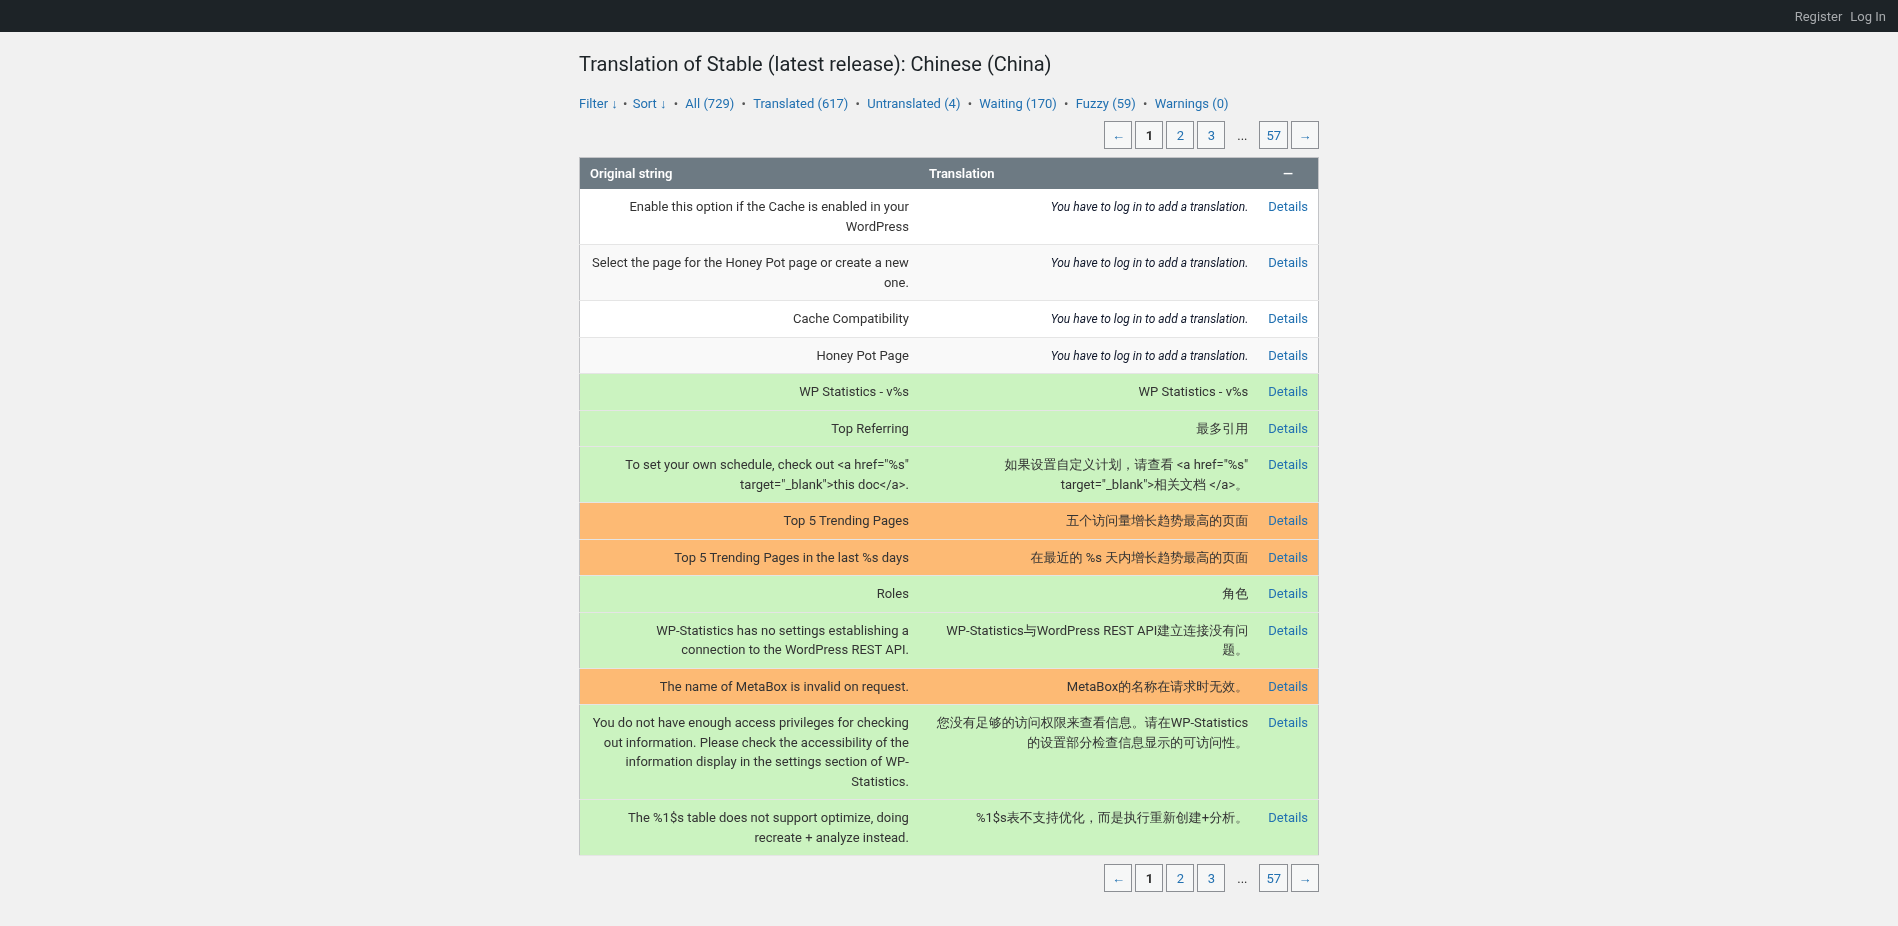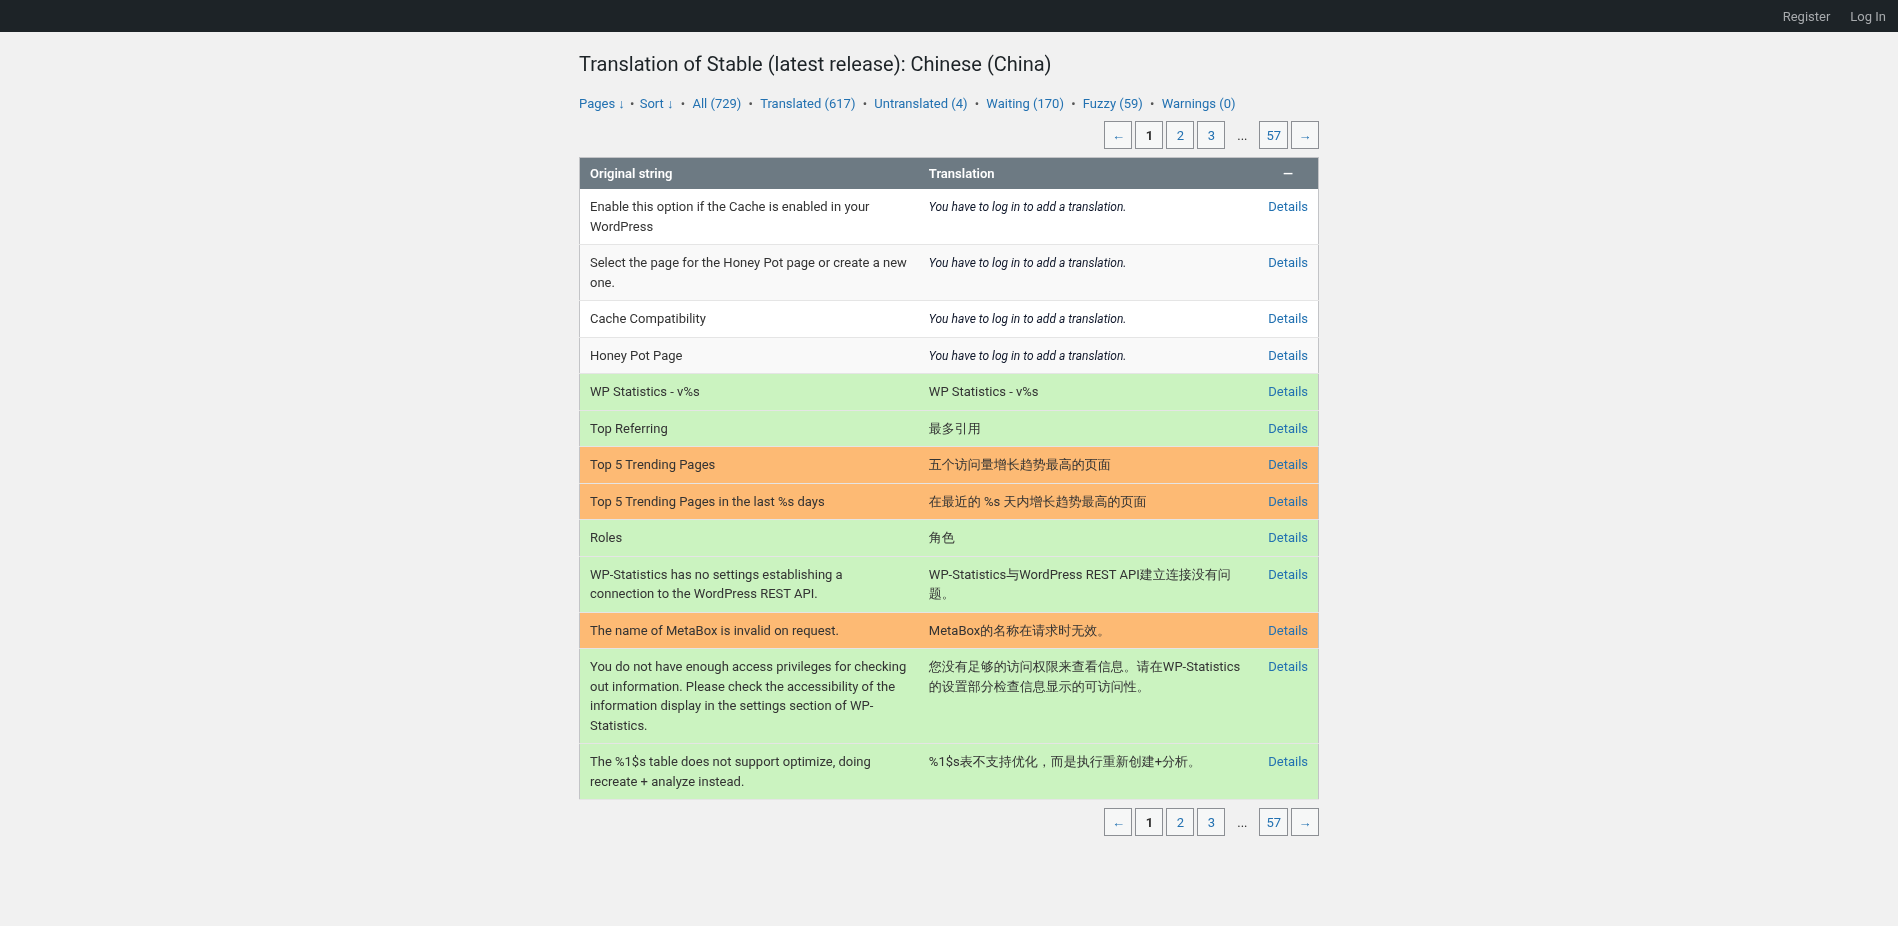--- a/index.html
+++ b/index.html
@@ -7,21 +7,21 @@
 
     
     #wpadminbar {
       background: #1d2327;
       height: 32px;
       display: flex;
       align-items: center;
       padding: 0 12px;
       justify-content: space-between;
     }
-    #wpadminbar .admin-links { display: flex; gap: 20px; }
+    #wpadminbar .admin-links { display: flex; gap: 8px; }
     #wpadminbar .admin-links a { color: #a7aaad; text-decoration: none; font-size: 13px; }
 
     
     .main-wrap {
       max-width: 780px;
       margin: 20px auto;
       padding: 0 20px;
     }
 
     .page-title {
@@ -104,20 +104,21 @@
       border-bottom: 1px solid #e5e5e5;
     }
     .translation-table tbody tr:nth-child(even) {
       background: #f9f9f9;
     }
     .translation-table td {
       padding: 8px 10px;
       vertical-align: top;
       font-size: 13px;
       line-height: 1.5;
+      text-align: right;
     }
     .translation-table td.col-original {
       width: 46%;
     }
     .translation-table td.col-translation {
       width: 46%;
     }
     .translation-table td.col-actions {
       width: 8%;
       text-align: right;
@@ -146,21 +147,21 @@
     <a>Register</a>
     <a>Log In</a>
   </div>
 </div>
 
 <div class="main-wrap">
 
   <h1 class="page-title">Translation of Stable (latest release): Chinese (China)</h1>
 
   <div class="filter-bar">
-    <a>Pages ↓</a>
+    <a>Filter ↓</a>
     <span class="separator"> • </span>
     <a>Sort ↓</a>
     <span class="bullet"> • </span>
     <a>All (729)</a>
     <span class="bullet"> • </span>
     <a>Translated (617)</a>
     <span class="bullet"> • </span>
     <a>Untranslated (4)</a>
     <span class="bullet"> • </span>
     <a>Waiting (170)</a>
@@ -212,20 +213,25 @@
         <tr class="translated">
           <td class="col-original">WP Statistics - v%s</td>
           <td class="col-translation">WP Statistics - v%s</td>
           <td class="col-actions"><a href="#" class="details-link">Details</a></td>
         </tr>
         <tr class="translated">
           <td class="col-original">Top Referring</td>
           <td class="col-translation">最多引用</td>
           <td class="col-actions"><a href="#" class="details-link">Details</a></td>
         </tr>
+        <tr class="translated">
+          <td class="col-original">To set your own schedule, check out &lt;a href="%s" target="_blank"&gt;this doc&lt;/a&gt;.</td>
+          <td class="col-translation">如果设置自定义计划，请查看 &lt;a href="%s" target="_blank"&gt;相关文档 &lt;/a&gt;。</td>
+          <td class="col-actions"><a href="#" class="details-link">Details</a></td>
+        </tr>
         <tr class="fuzzy">
           <td class="col-original">Top 5 Trending Pages</td>
           <td class="col-translation">五个访问量增长趋势最高的页面</td>
           <td class="col-actions"><a href="#" class="details-link">Details</a></td>
         </tr>
         <tr class="fuzzy">
           <td class="col-original">Top 5 Trending Pages in the last %s days</td>
           <td class="col-translation">在最近的 %s 天内增长趋势最高的页面</td>
           <td class="col-actions"><a href="#" class="details-link">Details</a></td>
         </tr>

